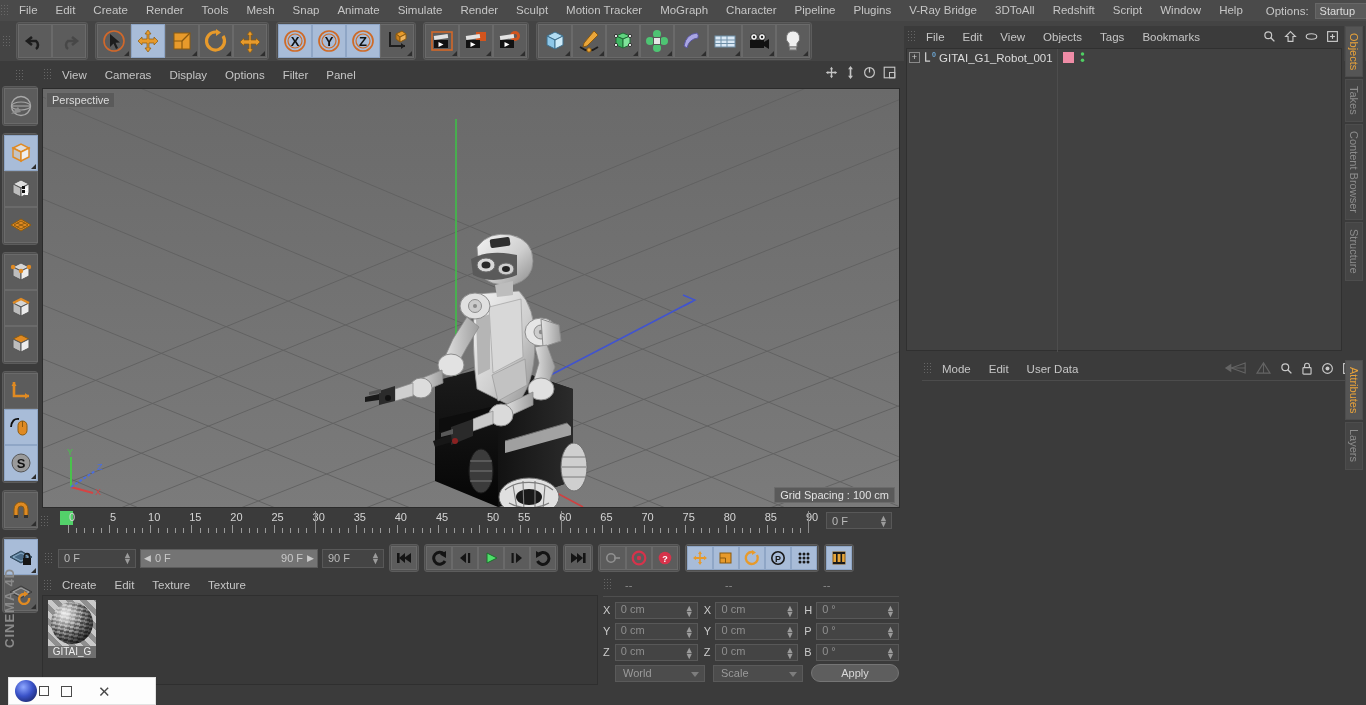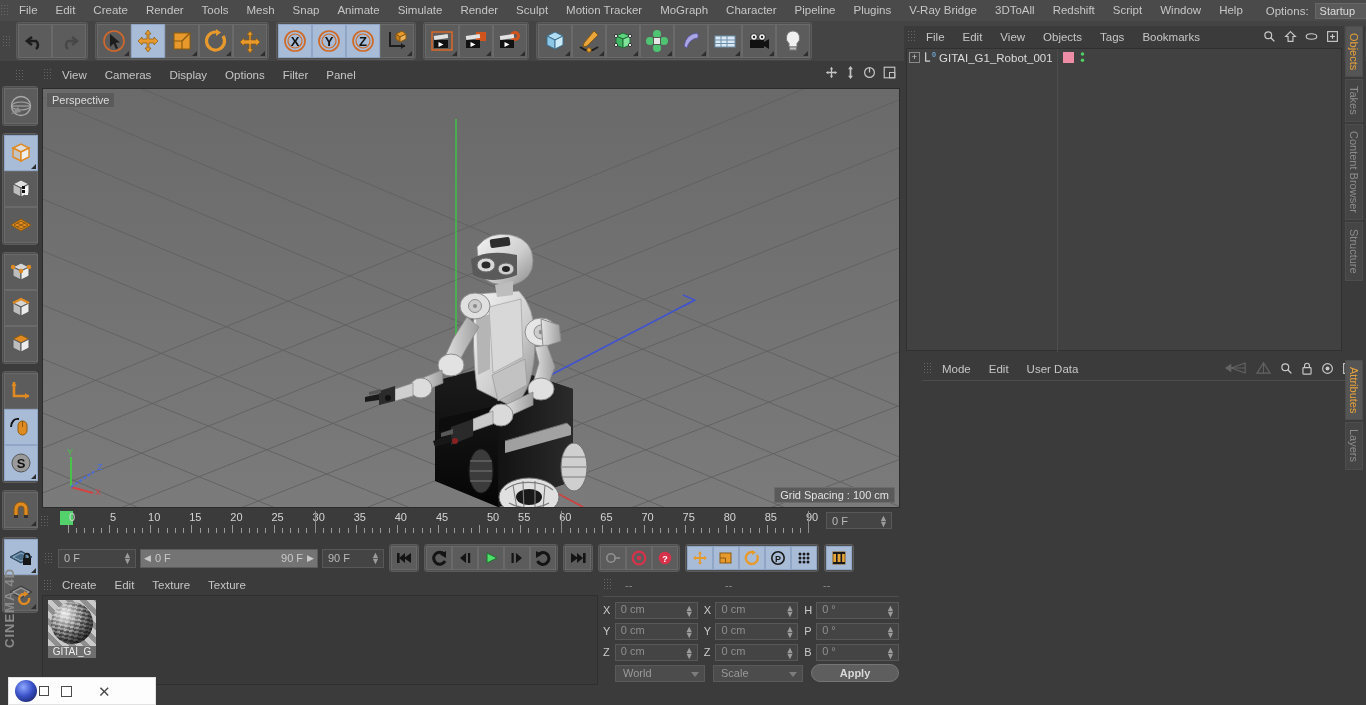--- a/index.html
+++ b/index.html
@@ -159,21 +159,21 @@
   .clabel { width: 12px; color: #cacaca; font-size: 11px; text-align: left; }
   .cfield { height: 17px; background: #444; border: 1px solid #585858; color: #8f8f8f;
             font-size: 11px; display: flex; align-items: flex-start; padding-left: 5px; position: relative; }
   .cf-xyz { width: 84px; margin-right: 6px; }
   .cf-h  { width: 84px; }
   .cdrop { height: 17px; background: #4c4c4c; border: 1px solid #5a5a5a; color: #9a9a9a;
            font-size: 11px; display: flex; align-items: center; padding-left: 7px; position: relative; width: 90px; margin-right: 8px;}
   .cdrop .caret { position: absolute; right: 5px; top: 6px;
     border-left: 4px solid transparent; border-right: 4px solid transparent; border-top: 5px solid #7d7d7d; }
   #apply-btn { width: 88px; height: 18px; border-radius: 9px; background: #5e5e5e; border: 1px solid #757575;
-               color: #d9d9d9; font-size: 11px; display: flex; align-items: center; justify-content: center; font-weight: bold; }
+               color: #d9d9d9; font-size: 11px; display: flex; align-items: center; justify-content: center; }
 
   
   #objman { position: absolute; left: 904px; top: 26px; width: 440px; height: 328px; background: #3b3b3b; }
   #om-menu { height: 21px; display: flex; align-items: center; padding-left: 3px; position: relative; }
   #om-icons { position: absolute; right: 5px; top: 4px; display: flex; gap: 8px; align-items: center; }
   #om-body { position: absolute; left: 2px; top: 22px; width: 436px; height: 303px; background: #414141; border: 1px solid #303030; }
   #om-row { display: flex; align-items: center; height: 17px; padding-left: 2px; background: #414141; }
   #om-expand { width: 11px; height: 11px; border: 1px solid #8a8a8a; color: #d0d0d0; font-size: 9px;
                line-height: 9px; text-align: center; margin-right: 3px; }
   #om-name { color: #dcdcdc; font-size: 11.5px; }

